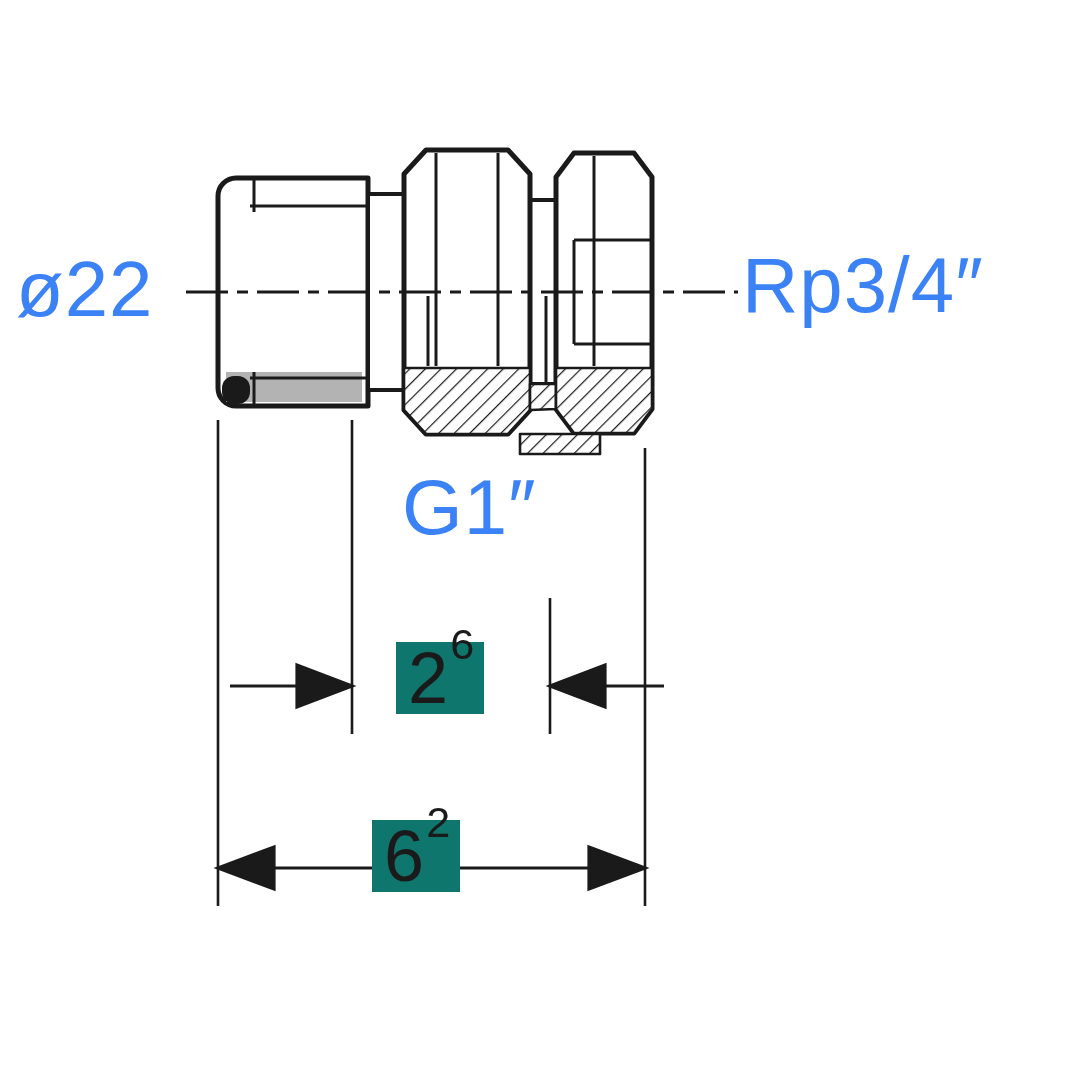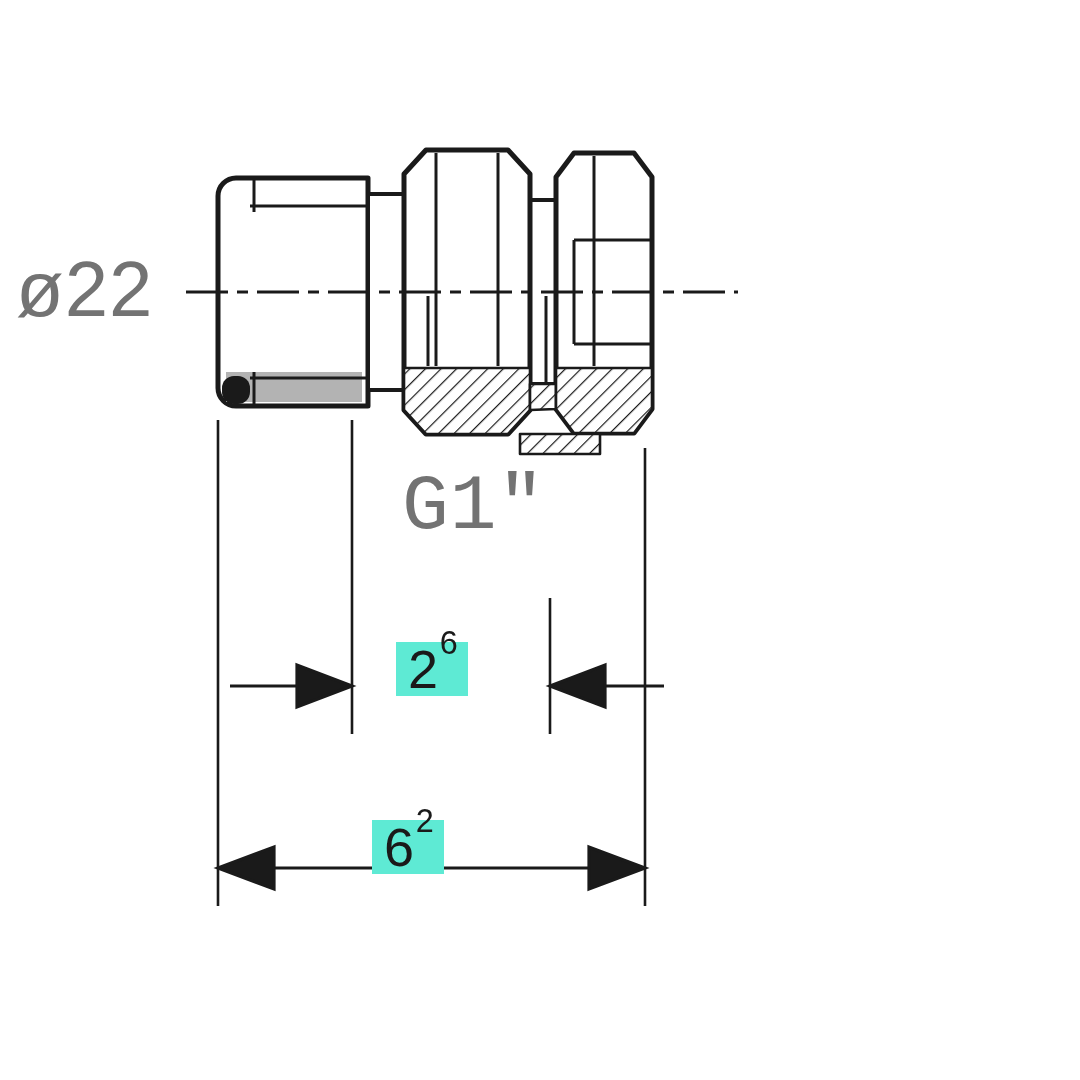--- a/index.html
+++ b/index.html
@@ -11,28 +11,28 @@
     color:#1a1a1a;
     overflow:hidden;
   }
   .canvas svg{position:absolute;left:0;top:0;}
   .label{
     position:absolute;
     font-size:78px;
     line-height:1;
     white-space:nowrap;
     letter-spacing:1px;
-    color:#737373;
+    color:#3b82f6;
   }
   .dim{
     position:absolute;
-    font-size:54px;
+    font-size:72px;
     line-height:1;
     white-space:nowrap;
-    background:#5eead4;
+    background:#0f766e;
     padding:0 12px;
     color:#1a1a1a;
   }
   .dim sup{
     font-size:0.6em;
     position:relative;
     top:-0.45em;
     left:0.05em;
   }
 </style>
@@ -109,22 +109,23 @@
 
     <g stroke="#1a1a1a" fill="#1a1a1a" stroke-width="3.2">
       <line x1="218" y1="868" x2="645" y2="868"></line>
       <polygon points="218,868 274,847 274,889"></polygon>
       <polygon points="645,868 589,847 589,889"></polygon>
     </g>
   </svg>
 
   <div class="label" style="left:16px;top:250px;">ø22</div>
 
+  <div class="label" style="left:742px;top:246px;">Rp3/4″</div>
 
-  <div class="label" style="left:402px;top:468px;font-family:Liberation Mono, monospace;">G1″</div>
+  <div class="label" style="left:402px;top:468px;">G1″</div>
 
   <div class="dim" style="left:396px;top:642px;">
     <span>2</span><sup>6</sup>
   </div>
 
   <div class="dim" style="left:372px;top:820px;text-align:center;">
     <span>6</span><sup>2</sup>
   </div>
 
 </div>

